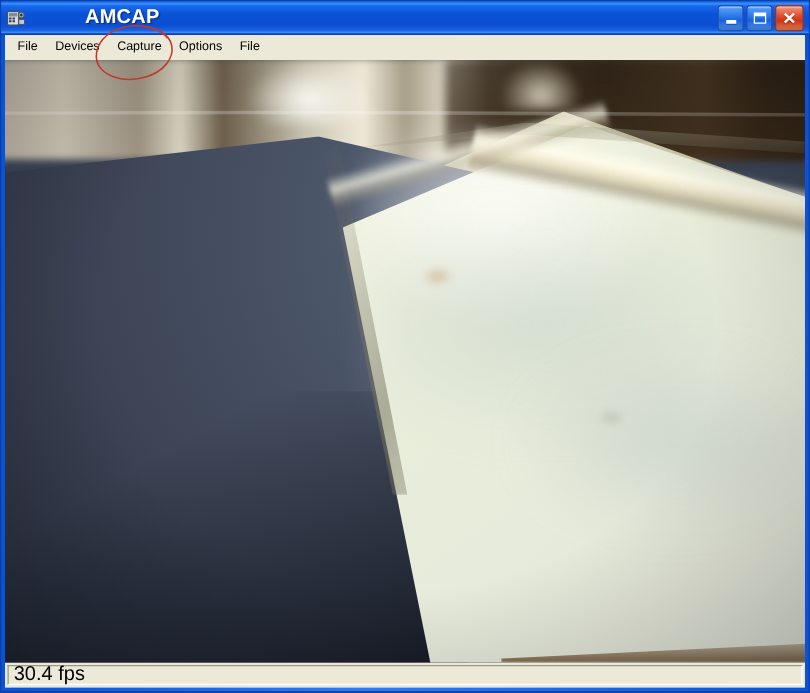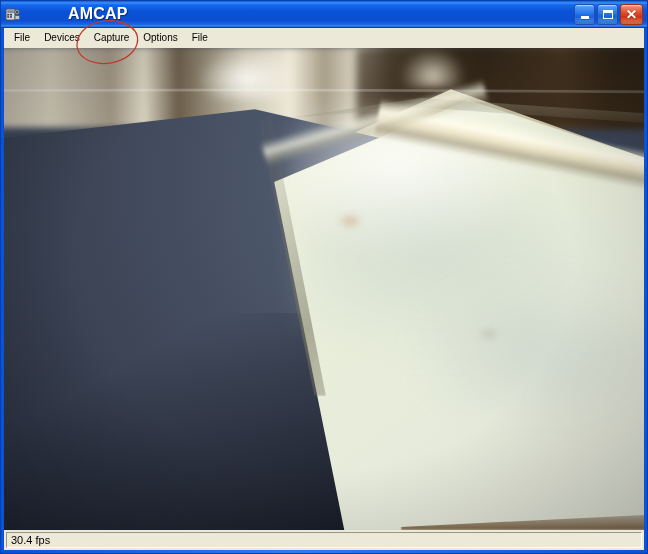--- a/index.html
+++ b/index.html
@@ -349,21 +349,21 @@
     flex: 1 1 auto;
     border: 1px solid;
     border-color: #9a9684 #ffffff #ffffff #9a9684;
     background: #ece9d8;
     display: flex;
     align-items: center;
     padding-left: 4px;
     box-sizing: border-box;
   }
   .status-text {
-    font-size: 11px;
+    font-size: 16px;
     color: #000;
     line-height: 1;
   }
 </style>
 </head>
 <body>
 
 <div class="window">
 
   <div class="titlebar">

